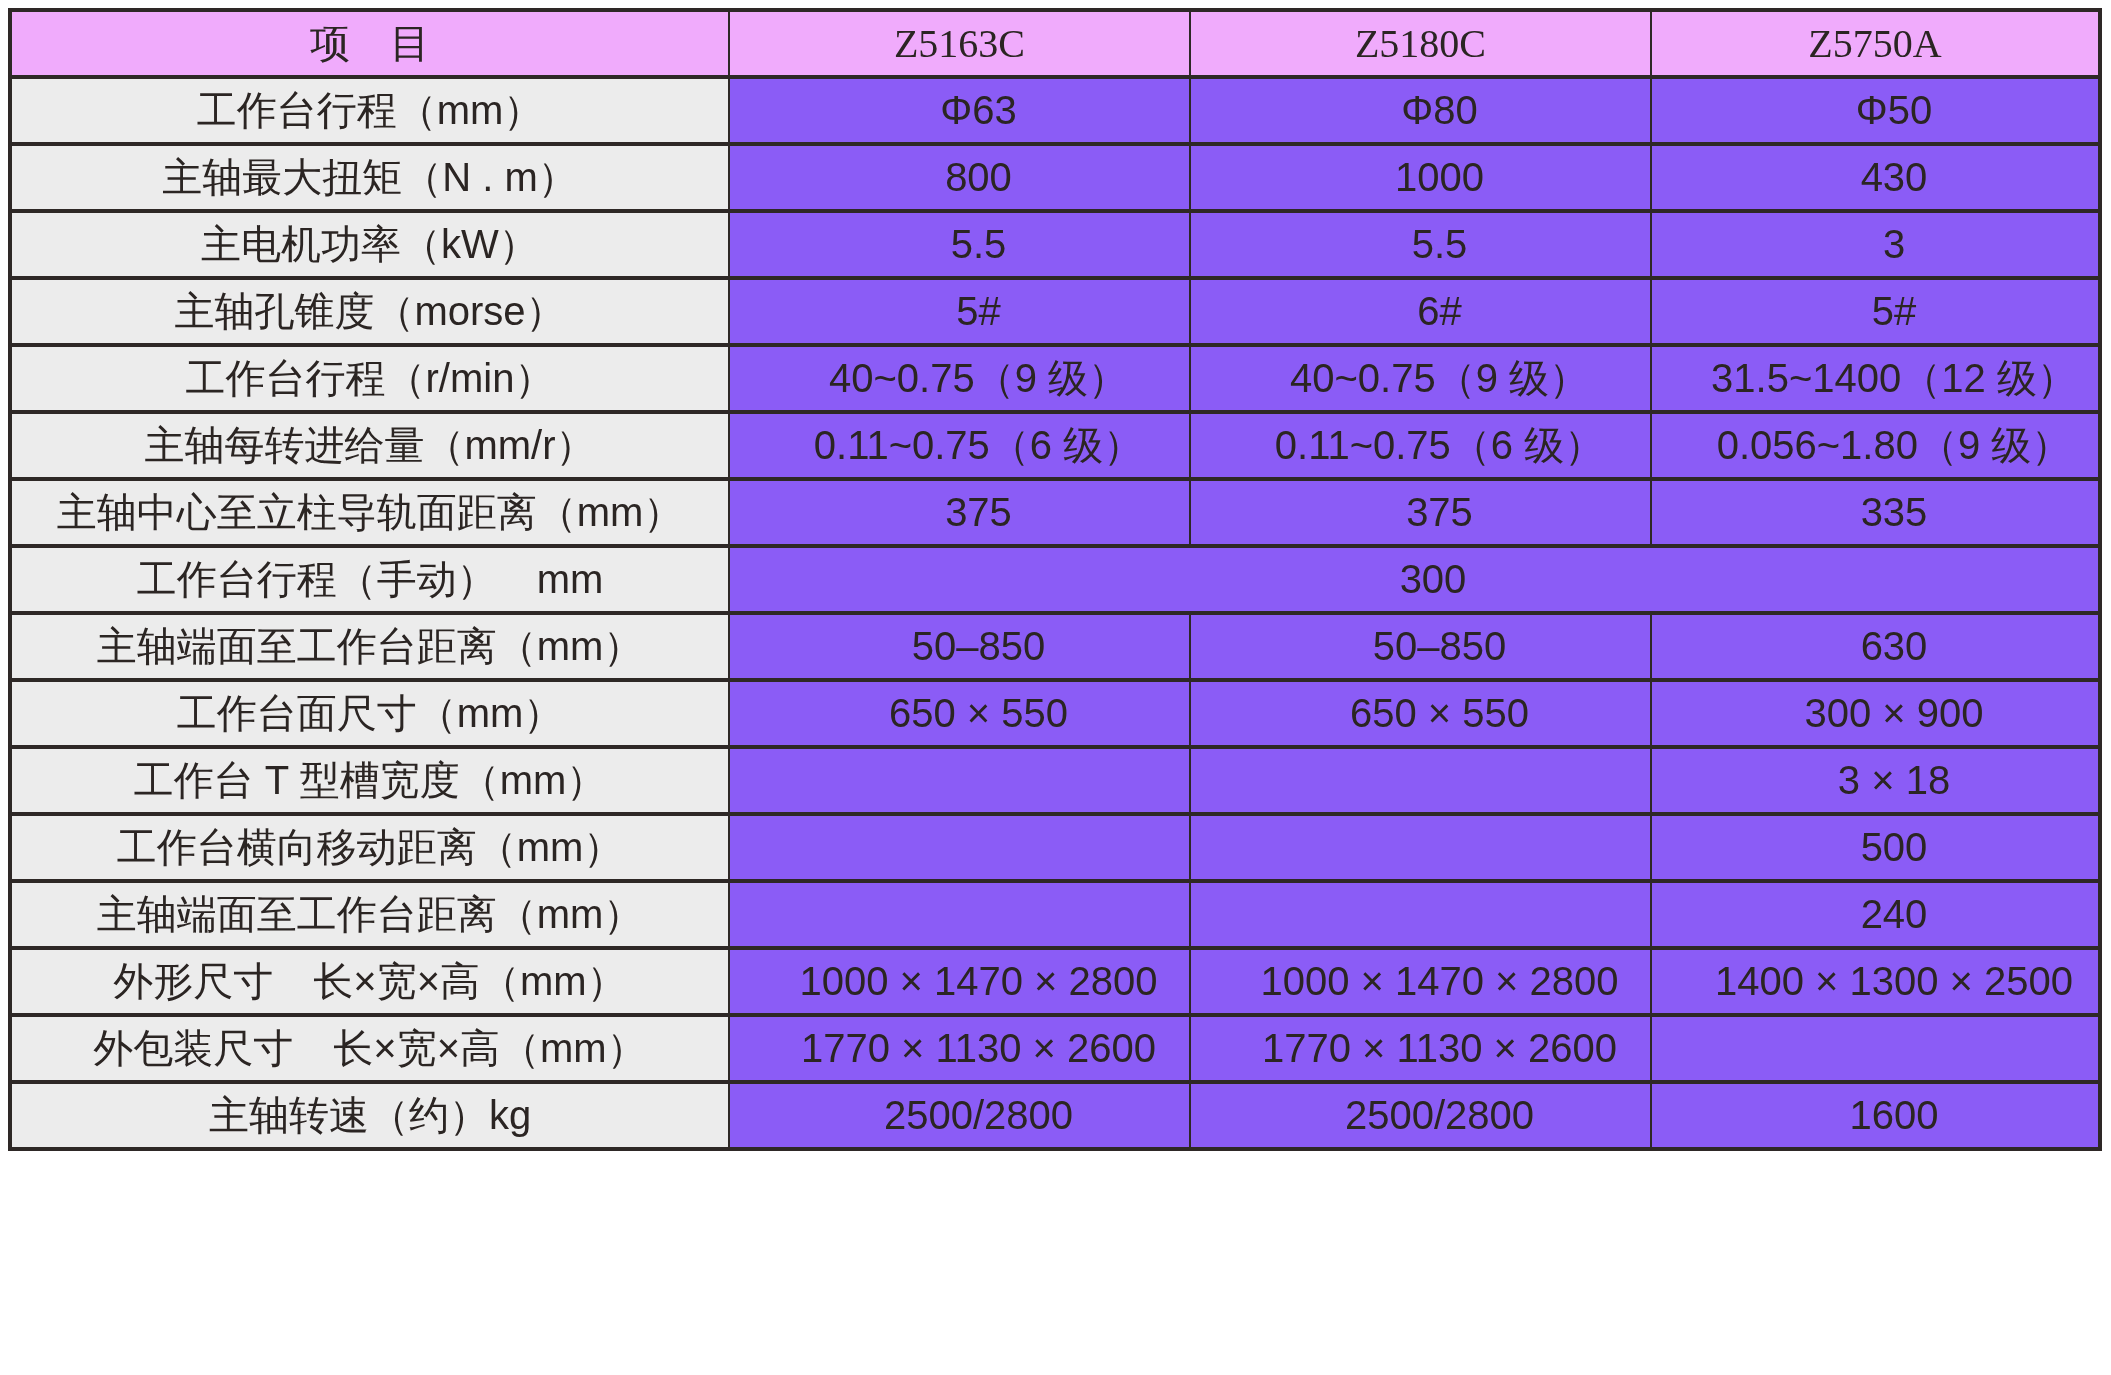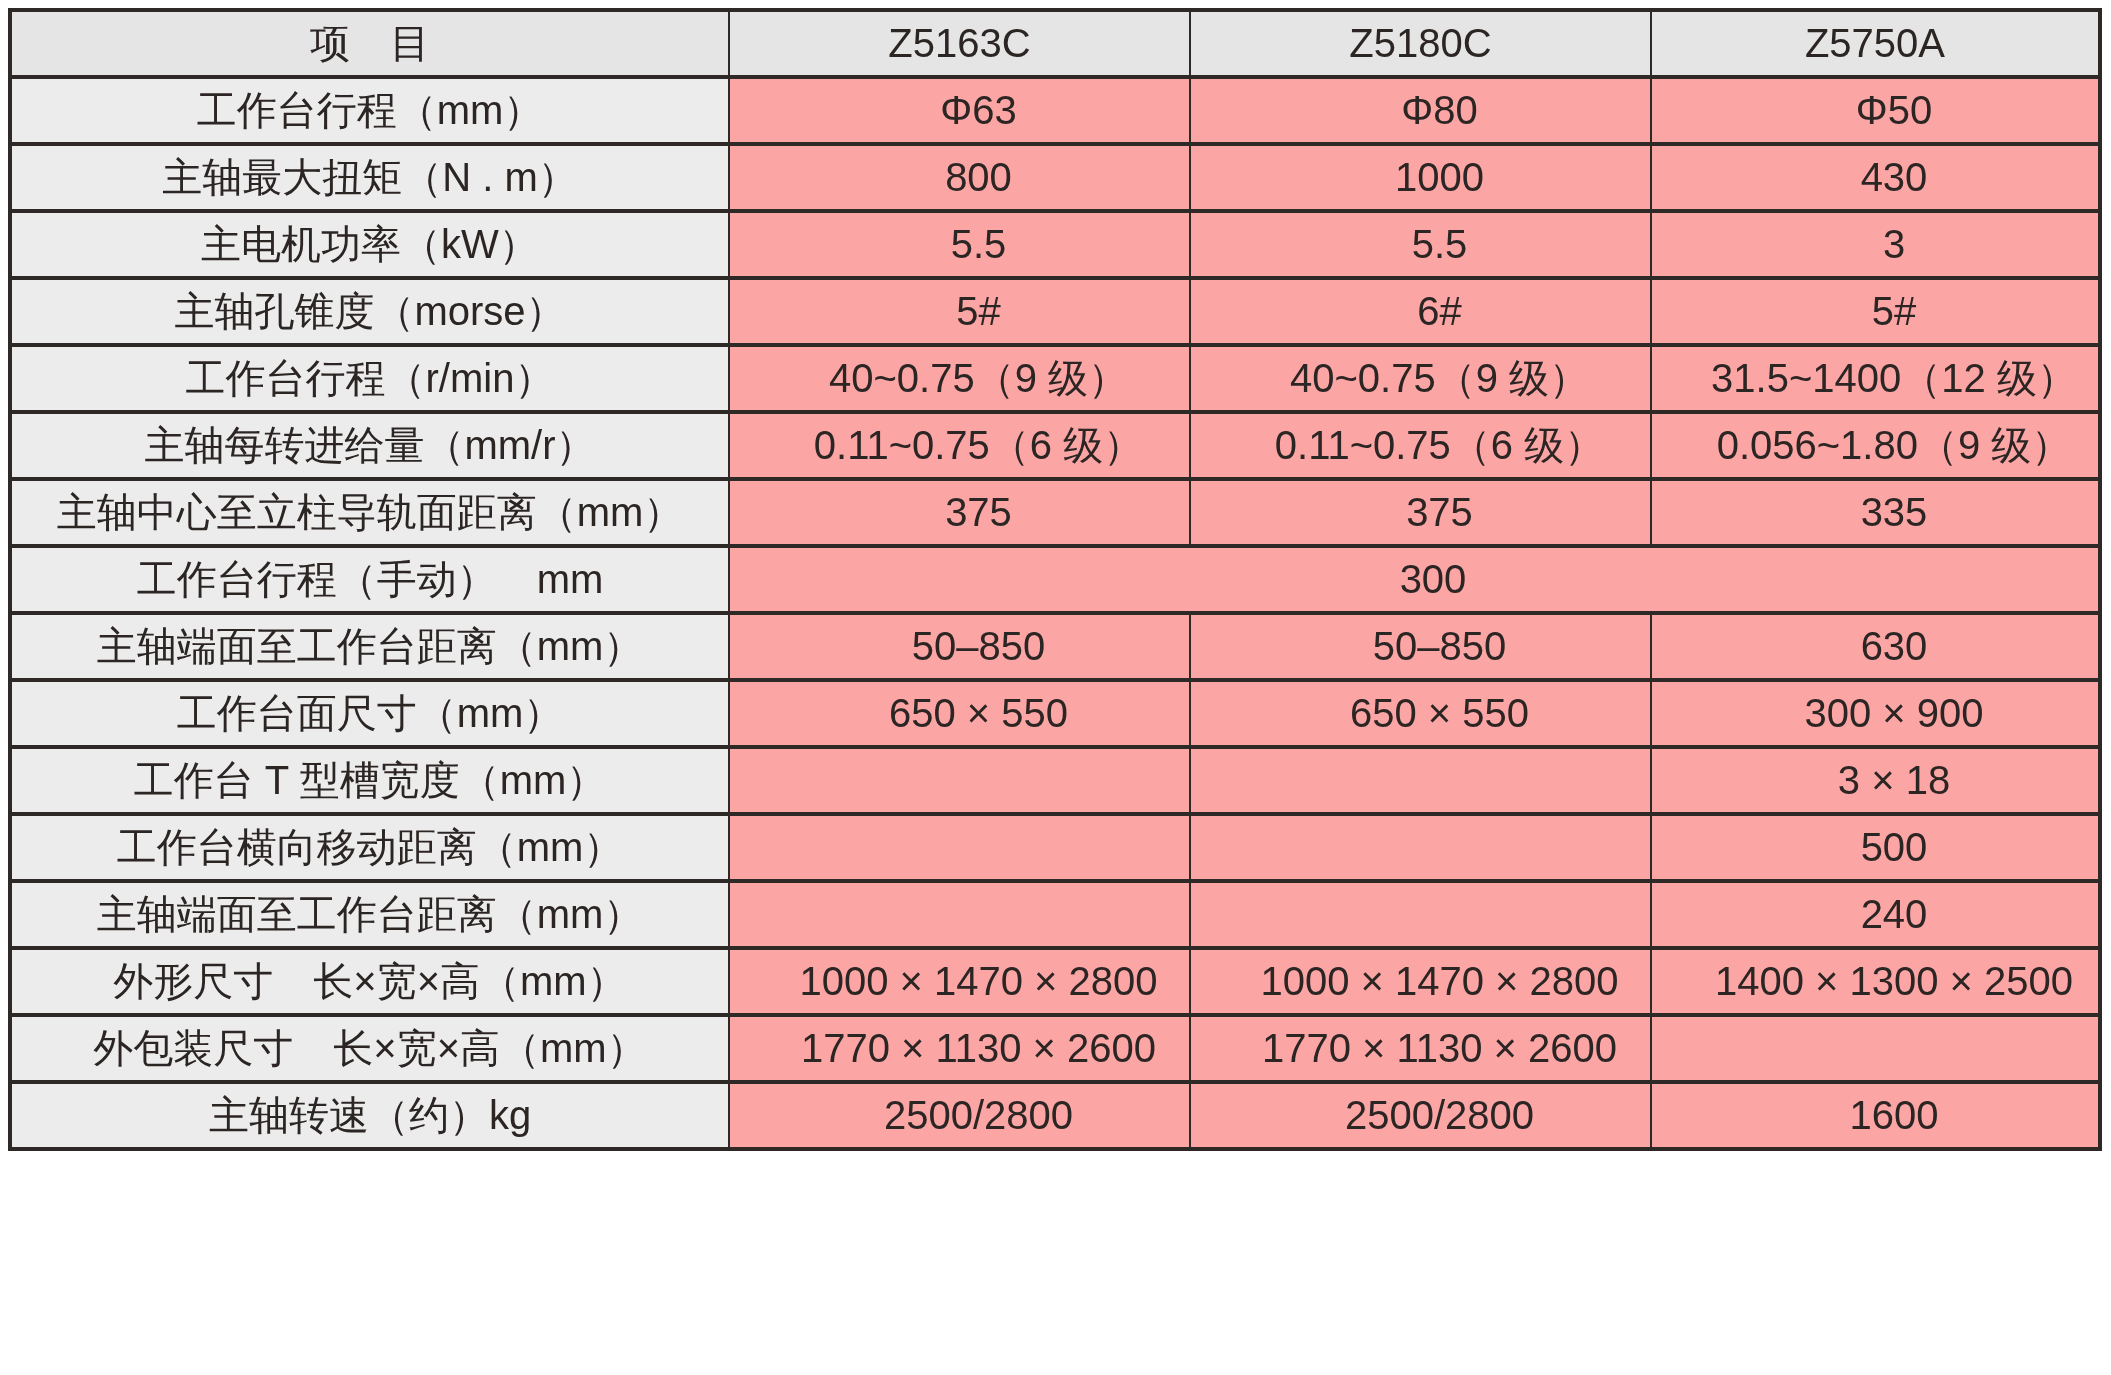--- a/index.html
+++ b/index.html
@@ -27,23 +27,23 @@
     border-bottom-width: 4px;
     height: 67px;
     padding: 0 6px;
     font-size: 40px;
     font-weight: 400;
     text-align: center;
     vertical-align: middle;
     white-space: nowrap;
     overflow: hidden;
   }
-  th { background: #e5e5e5; }
+  th { background: #f0abfc; font-family: Liberation Serif, serif; }
   td.label-cell { background: #ececec; }
-  td.value-cell { background: #fca5a5; padding-left: 44px; }
+  td.value-cell { background: #8b5cf6; padding-left: 44px; }
 </style>
 </head>
 <body>
 
 <table class="spec-table">
   <colgroup>
     <col style="width:719px">
     <col style="width:461px">
     <col style="width:461px">
     <col style="width:449px">

